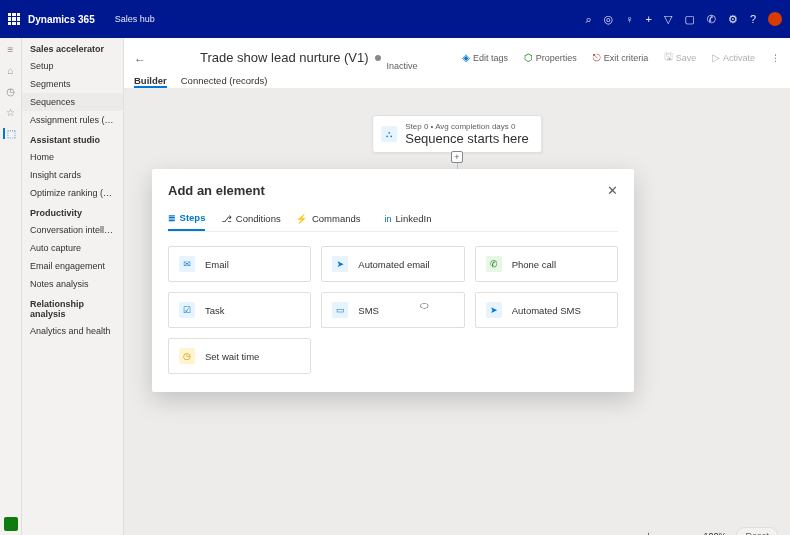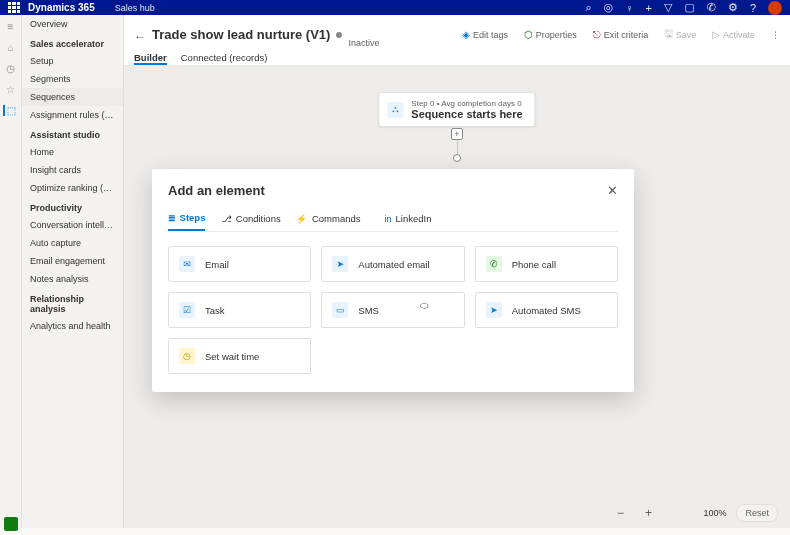--- a/index.html
+++ b/index.html
@@ -1,19 +1,19 @@
 <!DOCTYPE html>
 <html><head>
   <meta charset="utf-8">
   <style>
     * { box-sizing: border-box; margin: 0; padding: 0; font-family: "Segoe UI", -apple-system, sans-serif; }
     body { width: 790px; height: 535px; background: #faf9f8; overflow: hidden; position: relative; }
     
     
-    .topbar { height: 15px; background: #00188f; display: flex; align-items: center; padding: 0 8px; color: #fff; font-size: 10px; }
+    .topbar { height: 38px; background: #00188f; display: flex; align-items: center; padding: 0 8px; color: #fff; font-size: 10px; }
     .topbar .waffle { width: 12px; height: 12px; margin-right: 8px; display: grid; grid-template-columns: repeat(3,1fr); grid-template-rows: repeat(3,1fr); gap:1px; }
     .topbar .waffle span { background:#fff; }
     .topbar .brand { font-weight: 600; }
     .topbar .sub { margin-left: 20px; opacity: .9; font-size: 9px;}
     .topbar .spacer { flex: 1; }
     .topbar .ticon { margin-left: 12px; font-size: 11px; opacity: .9; cursor: pointer; }
     .topbar .avatar { width: 14px; height: 14px; border-radius: 50%; background: #d83b01; margin-left: 12px; }
     
     
     .shell { display: flex; height: calc(100% - 22px); }
@@ -26,42 +26,42 @@
     
     .sidebar { width: 102px; background: #f3f2f1; border-right: 1px solid #e1dfdd; font-size: 9px; color:#323130; overflow:hidden;}
     .sidebar .item { padding: 4px 8px; cursor:pointer; white-space:nowrap; overflow:hidden; text-overflow:ellipsis;}
     .sidebar .item.selected { background:#edebe9; font-weight:400; }
     .sidebar .header { padding: 6px 8px 3px; font-weight:600; color:#323130; font-size:9px;}
     
     
     .main { flex:1; display:flex; flex-direction:column; background:#fff; position:relative;}
     .mainhead { display:flex; align-items:center; padding: 6px 10px 0; gap:6px; font-size:10px;}
     .mainhead .back { font-size:12px; color:#605e5c; cursor:pointer;}
-    .mainhead .title { font-size:13px; font-weight:700; color:#323130; }
+    .mainhead .title { font-size:13px; font-weight:400; color:#323130;margin-left:48px; }
     .mainhead .status-dot { width:6px; height:6px; background:#8a8886; border-radius:50%; }
     .mainhead .status-text { color:#605e5c; font-size:9px;margin-top:17px;}
     .mainhead .spacer {flex:1;}
     .mainhead .act { color:#605e5c; font-size:9px; display:flex; align-items:center; gap:3px; cursor:pointer; margin-left:10px;}
     .mainhead .act.disabled { opacity:.5; }
     .mainhead .aicon { font-size:10px;}
     .mainhead .aicon.blue { color:#0078d4; }
     .mainhead .aicon.green { color:#107c10;}
     .mainhead .aicon.red { color:#a4262c;}
     
     .tabs { display:flex; gap:14px; padding: 4px 10px 0; border-bottom:1px solid #edebe9; font-size:9.5px;}
     .tab { cursor:pointer; color:#323130; }
     .tab.active { border-bottom:2px solid #0078d4; font-weight:600;}
     
     .canvas { flex:1; background:#faf9f8; position:relative; }
     .canvas::after { content:""; position:absolute; inset:0; background:rgba(0,0,0,0.05);}
     
     .startnode { position:absolute; left:50%; transform:translateX(-50%); top:26px; background:#fff; border:1px solid #e1dfdd; border-radius:3px; padding:6px 12px 6px 8px; display:flex; align-items:center; gap:8px; font-size:9px; box-shadow:0 1px 2px rgba(0,0,0,.05); z-index:1;}
     .startnode .nicon { width:16px; height:16px; background:#e8f4fd; border-radius:2px; display:flex; align-items:center; justify-content:center; color:#0078d4; font-size:9px;}
     .startnode .ntop { color:#605e5c; font-size:8px; }
-    .startnode .nbot { color:#323130; font-weight:700; font-size:11px;text-align:center;}
+    .startnode .nbot { color:#323130; font-weight:400; font-size:13px;text-align:center;}
     .connector { position:absolute; left:50%; top:66px; width:1px; height:24px; background:#c8c6c4; z-index:1;}
     .plus { position:absolute; left:50%; top:62px; transform:translateX(-50%); width:12px; height:12px; border:1px solid #8a8886; background:#fff; border-radius:2px; display:flex; align-items:center; justify-content:center; font-size:9px; color:#605e5c; z-index:2; cursor:pointer;}
     .enddot { position:absolute; left:50%; top:88px; transform:translateX(-50%); width:8px; height:8px; border:1px solid #8a8886; border-radius:50%; background:#fff; z-index:2;}
     
     
     .modal { position:absolute; left:152px; top:169px; width:482px; background:#fff; box-shadow:0 8px 24px rgba(0,0,0,.18); border-radius:2px; z-index:10; padding:14px 16px 18px;}
     .modal .mhead { display:flex; justify-content:space-between;}
     .modal .mtitle { font-size:13px; font-weight:600; color:#323130;}
     .modal .mclose { font-size:13px; color:#605e5c; cursor:pointer; }
     .modal .mtabs { display:flex; gap:16px; margin-top:14px; border-bottom:1px solid #edebe9; font-size:9.5px;}
@@ -123,21 +123,20 @@
 
   <div class="rail">
     <span class="ritem">≡</span>
     <span class="ritem">⌂</span>
     <span class="ritem">◷</span>
     <span class="ritem">☆</span>
     <span class="ritem active">⬚</span>
   </div>
 
   <div class="sidebar">
-    <div class="item">Overview</div>
 
     <div class="header">Sales accelerator</div>
     <div class="item">Setup</div>
     <div class="item">Segments</div>
     <div class="item selected">Sequences</div>
     <div class="item">Assignment rules (preview)</div>
 
     <div class="header">Assistant studio</div>
     <div class="item">Home</div>
     <div class="item">Insight cards</div>

